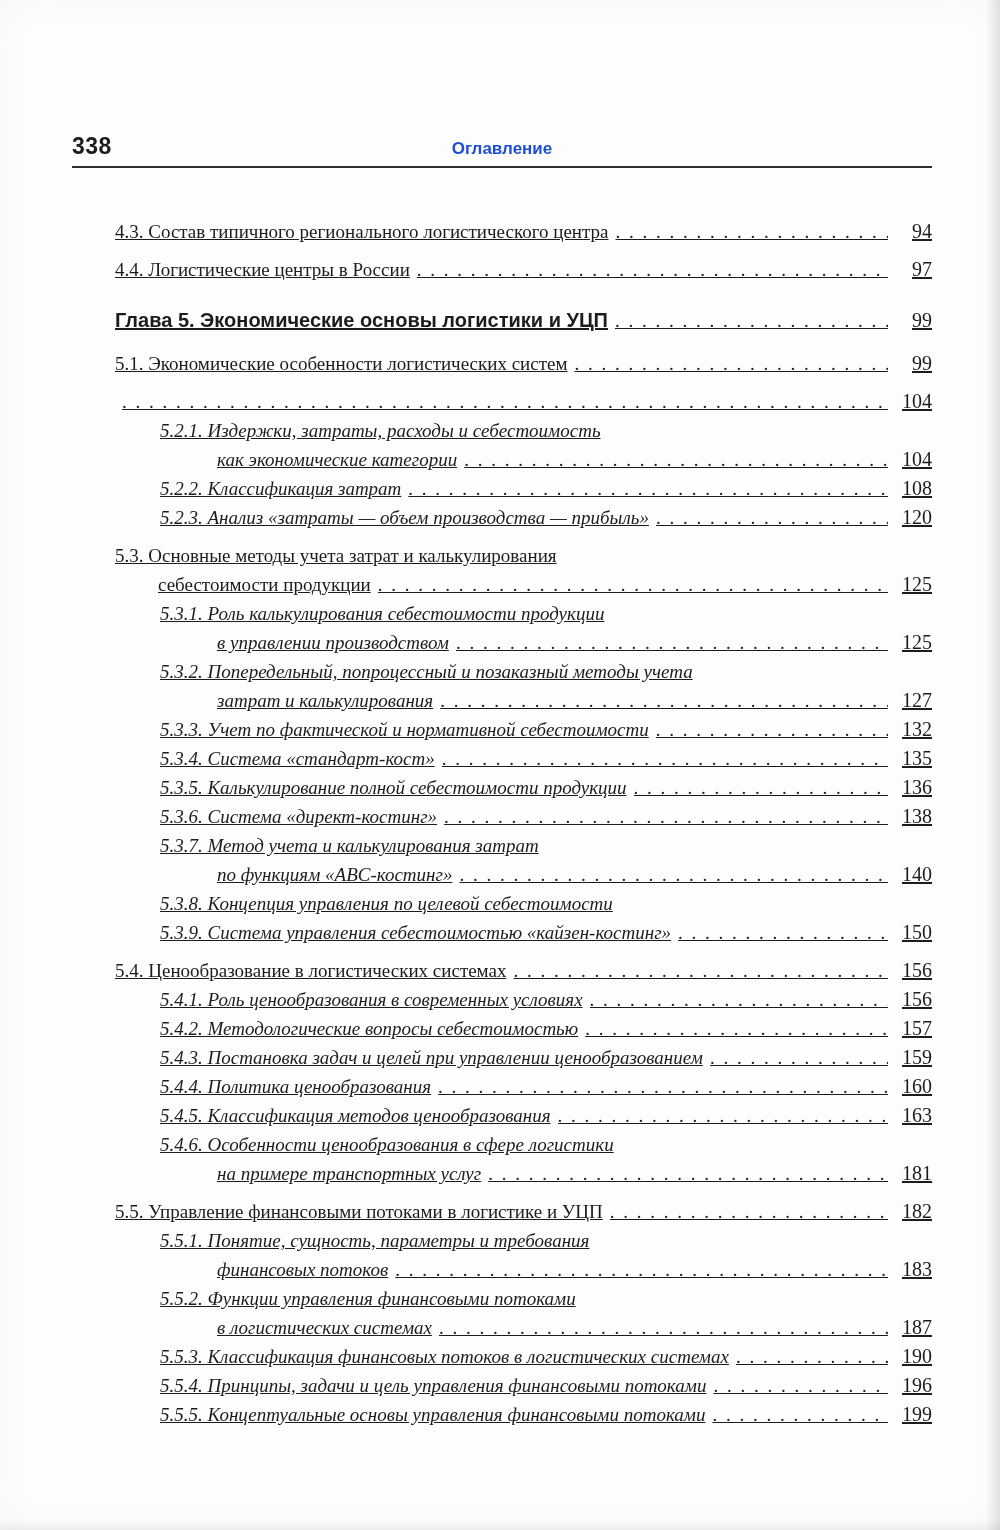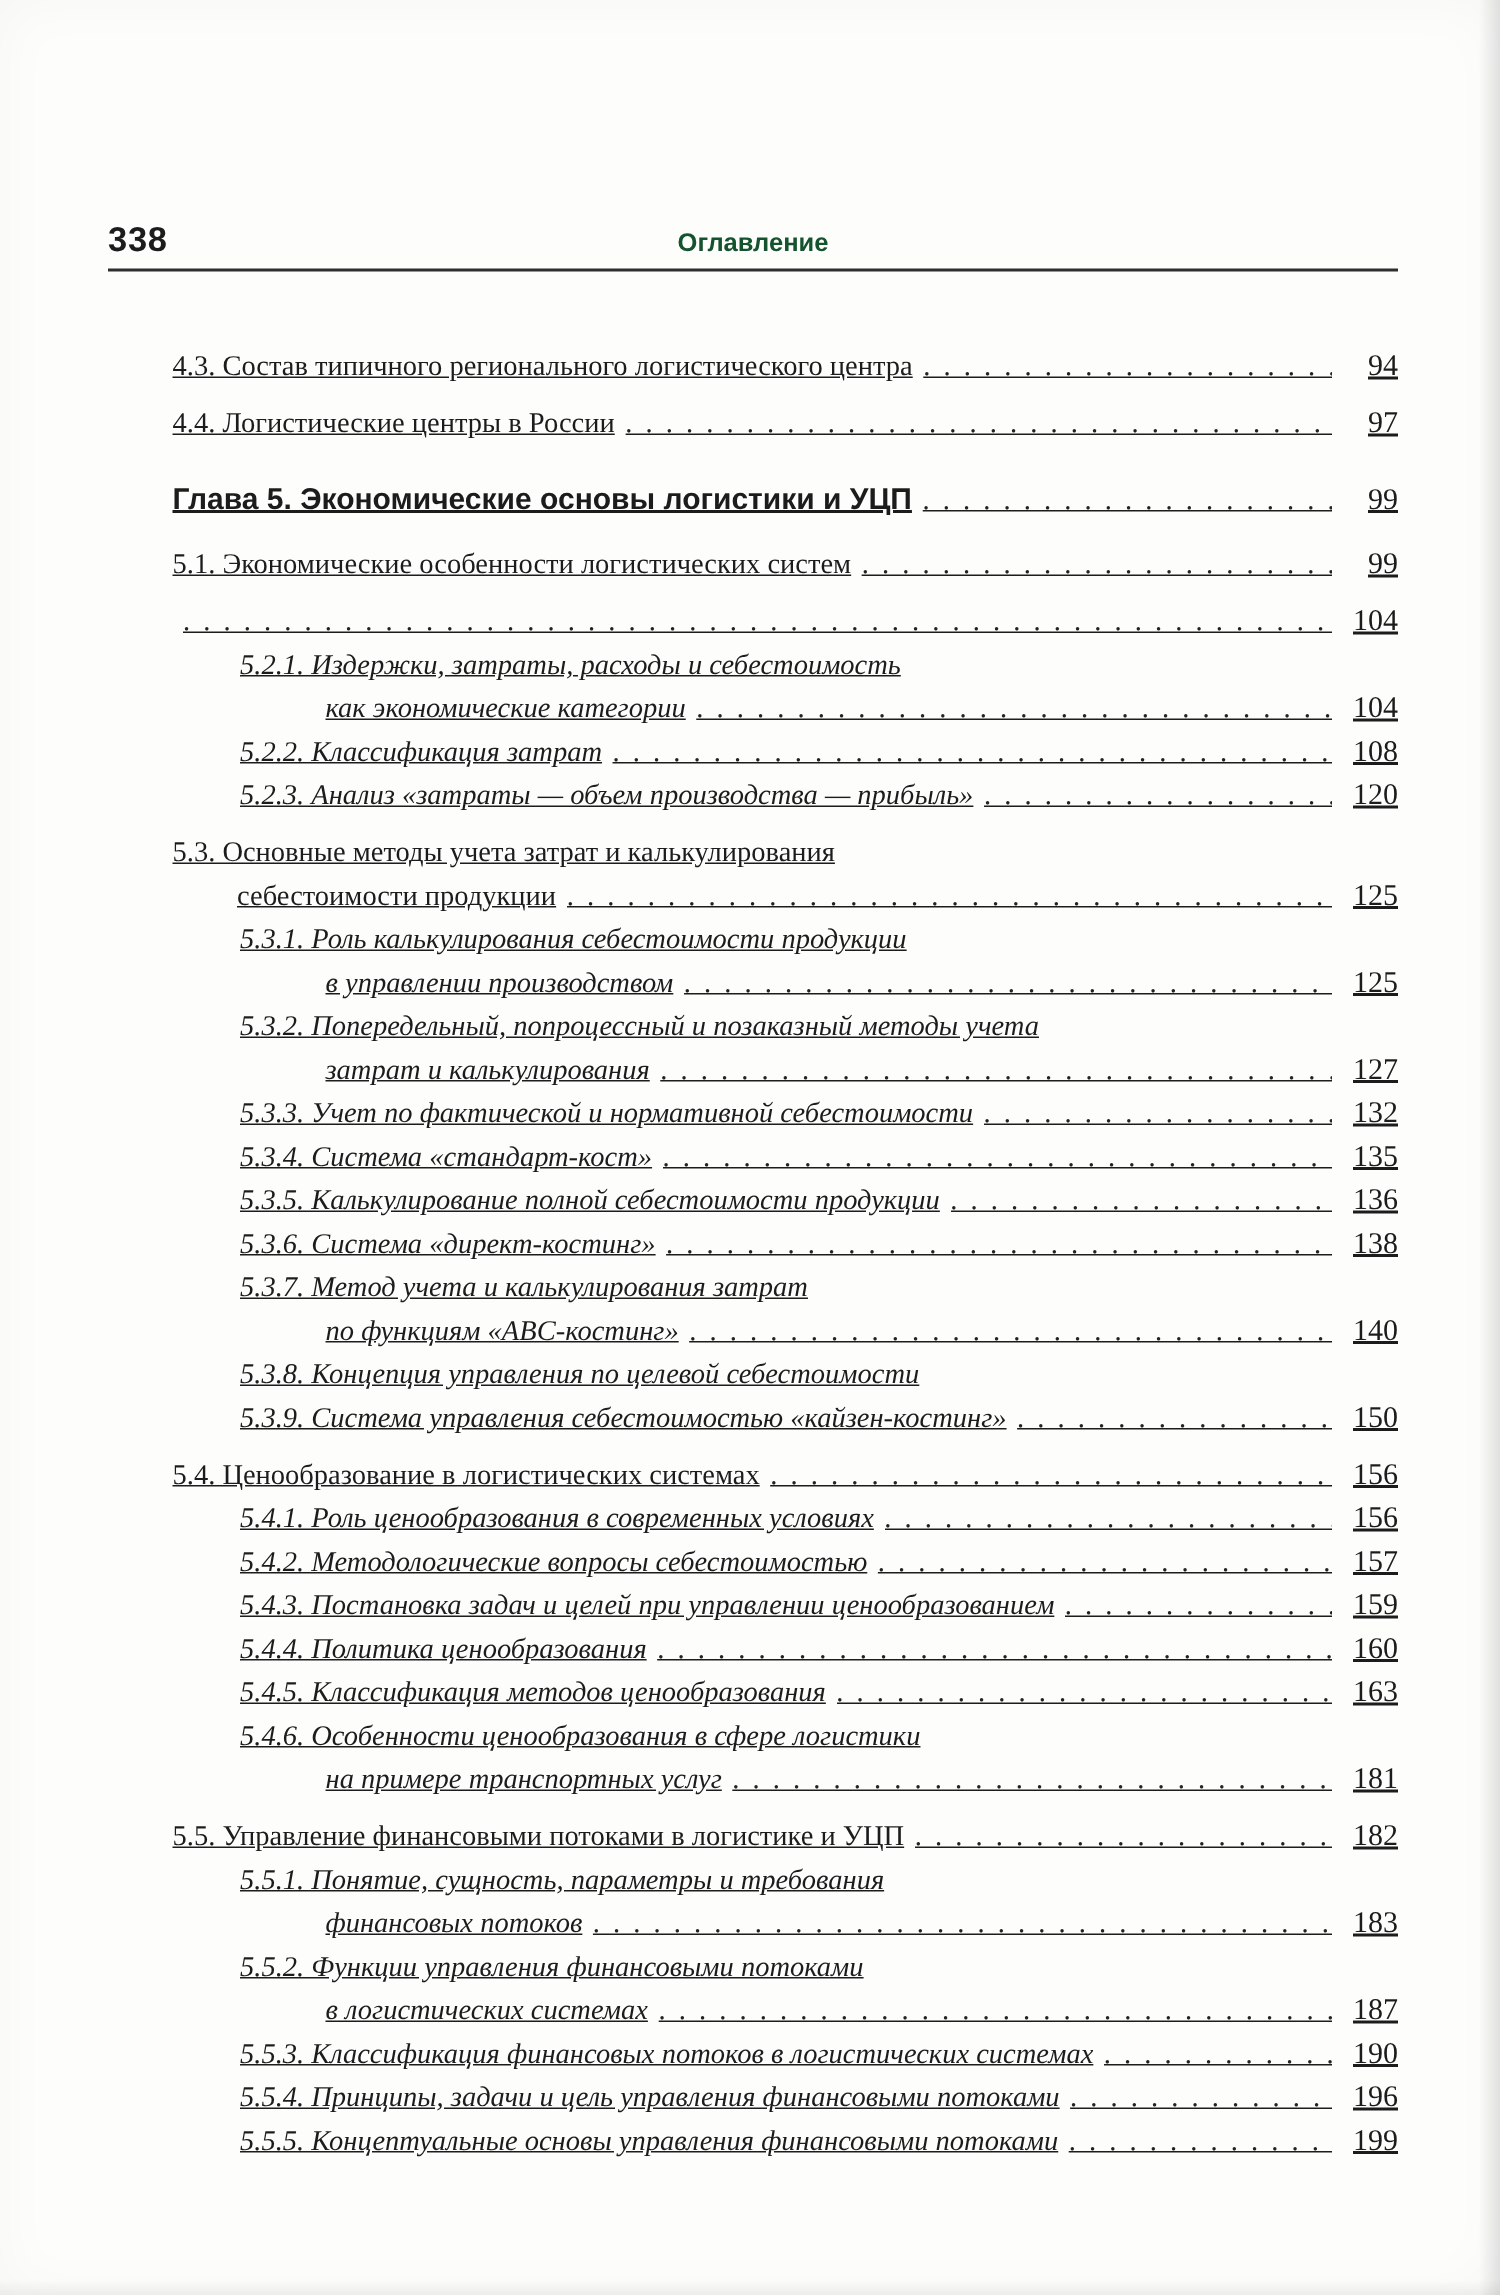--- a/index.html
+++ b/index.html
@@ -28,42 +28,42 @@
   .edge-bottom {
     position: absolute;
     bottom: 0; left: 0;
     width: 100%; height: 10px;
     background: linear-gradient(to bottom, rgba(0,0,0,0), rgba(0,0,0,0.05));
     pointer-events: none;
   }
   .header {
     position: relative;
     margin: 132px 68px 0 72px;
-    padding-bottom: 21px;
+    padding-bottom: 8px;
     border-bottom: 2px solid #2e2e2e;
     height: 26px;
   }
   .header .pageno {
     position: absolute;
     left: 0;
     bottom: 6px;
     font-family: "Liberation Sans", "DejaVu Sans", sans-serif;
     font-weight: 700;
     font-size: 23px;
     letter-spacing: 0.5px;
   }
   .header .htitle {
     position: absolute;
     left: 0; right: 0;
     bottom: 7px;
     text-align: center;
     font-family: "Liberation Sans", "DejaVu Sans", sans-serif;
     font-weight: 700;
     font-size: 17px;
-    color: #14532d;
+    color: #1d4ed8;
   }
   .toc {
     padding: 40px 68px 0 115px;
     font-size: 19px;
     text-decoration: underline;
   }
   .entry { line-height: 29px; }
   .entry.section { margin-top: 9px; }
   .entry.chapter {
     margin-top: 22px;

